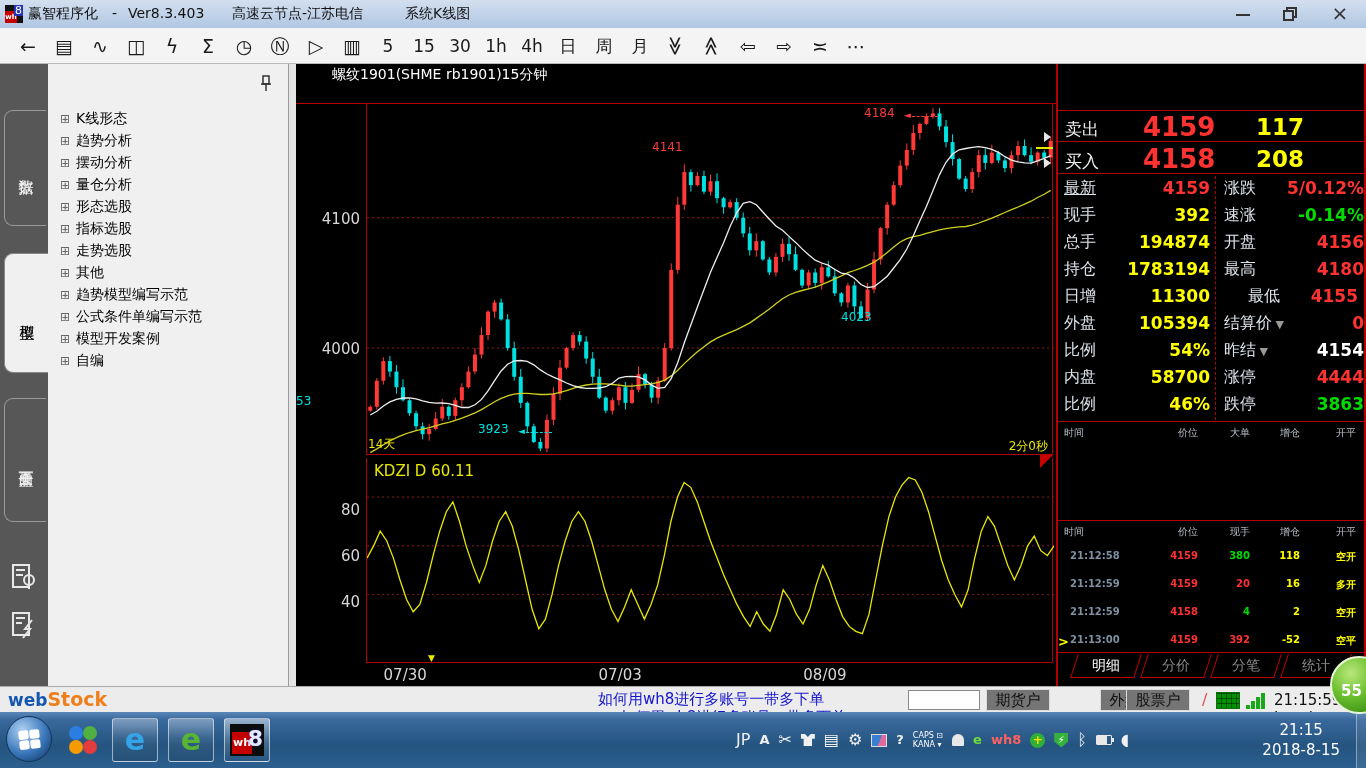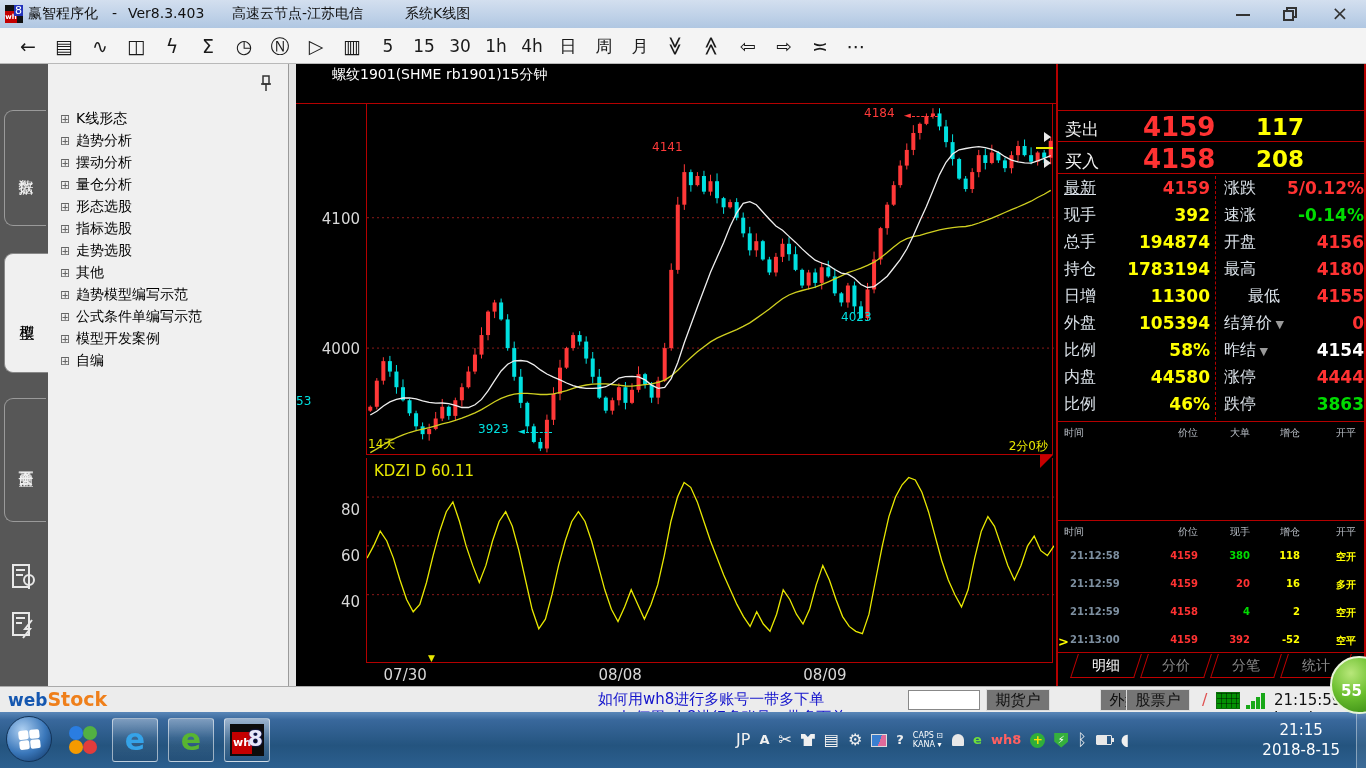--- a/index.html
+++ b/index.html
@@ -514,21 +514,21 @@
     <div class="ann cyan-ann" style="left:545px;top:246px;">4023</div>
     <div class="ann yel-ann" style="left:72px;top:372px;">14天</div>
     <div class="ann yel-ann" style="left:640px;top:374px;width:112px;text-align:right;">2分0秒</div>
     <div id="corner-tri"></div>
     <div id="ytick"></div>
     <div class="pmark" style="top:68px;"></div>
     <div class="pmark" style="top:94px;"></div>
     <div id="submark">▼</div>
     <div id="xlabels">
         <span class="xlab" style="left: 109.159px;">07/30</span>
-        <span class="xlab" style="left: 324.19px;">08/08</span>
+        <span class="xlab" style="left: 324.19px;">07/03</span>
         <span class="xlab" style="left: 528.916px;">08/09</span>
       </div>
   </div>
 
   <div id="rightpanel">
     <div class="qline" style="top:46px;"></div>
     <div class="qrow-big">
       <span class="lab" style="top:54px;">卖出</span>
       <span class="price" style="top:48px;">4159</span>
       <span class="qty" style="top:50px;">117</span>
@@ -560,25 +560,25 @@
         <div class="qrow" style="top: 222px; left: 0px; width: 306px;">
           <span class="ql" style="left: 6px;">日增</span>
           <span class="qv c-yel" style="left: 52px; width: 100px;">11300</span>
         </div>
         <div class="qrow" style="top: 249px; left: 0px; width: 306px;">
           <span class="ql" style="left: 6px;">外盘</span>
           <span class="qv c-yel" style="left: 52px; width: 100px;">105394</span>
         </div>
         <div class="qrow" style="top: 276px; left: 0px; width: 306px;">
           <span class="ql" style="left: 6px;">比例</span>
-          <span class="qv c-yel" style="left: 52px; width: 100px;">58%</span>
+          <span class="qv c-yel" style="left: 52px; width: 100px;">54%</span>
         </div>
         <div class="qrow" style="top: 303px; left: 0px; width: 306px;">
           <span class="ql" style="left: 6px;">内盘</span>
-          <span class="qv c-yel" style="left: 52px; width: 100px;">44580</span>
+          <span class="qv c-yel" style="left: 52px; width: 100px;">58700</span>
         </div>
         <div class="qrow" style="top: 330px; left: 0px; width: 306px;">
           <span class="ql" style="left: 6px;">比例</span>
           <span class="qv c-yel" style="left: 52px; width: 100px;">46%</span>
         </div>
         <div class="qrow" style="top: 114px; left: 0px; width: 306px;">
           <span class="ql" style="left: 166px;">涨跌</span>
           <span class="qv c-red" style="left: 206px; width: 100px;">5/0.12%</span>
         </div>
         <div class="qrow" style="top: 141px; left: 0px; width: 270px;">
@@ -588,21 +588,21 @@
         <div class="qrow" style="top: 168px; left: 0px; width: 306px;">
           <span class="ql" style="left: 166px;">开盘</span>
           <span class="qv c-red" style="left: 206px; width: 100px;">4156</span>
         </div>
         <div class="qrow" style="top: 195px; left: 0px; width: 306px;">
           <span class="ql" style="left: 166px;">最高</span>
           <span class="qv c-red" style="left: 206px; width: 100px;">4180</span>
         </div>
         <div class="qrow" style="top: 222px; left: 0px; width: 306px;">
           <span class="ql" style="left: 166px; margin-left: 24px;">最低</span>
-          <span class="qv c-red" style="left: 206px; width: 100px; text-align: right;">4155</span>
+          <span class="qv c-red" style="left: 200px; width: 100px; text-align: right;">4155</span>
         </div>
         <div class="qrow" style="top: 249px; left: 0px; width: 306px;">
           <span class="ql" style="left: 166px;">结算价<span class="arr"> ▼</span></span>
           <span class="qv c-red" style="left: 206px; width: 100px;">0</span>
         </div>
         <div class="qrow" style="top: 276px; left: 0px; width: 306px;">
           <span class="ql" style="left: 166px;">昨结<span class="arr"> ▼</span></span>
           <span class="qv c-wht" style="left: 206px; width: 100px;">4154</span>
         </div>
         <div class="qrow" style="top: 303px; left: 0px; width: 306px;">

